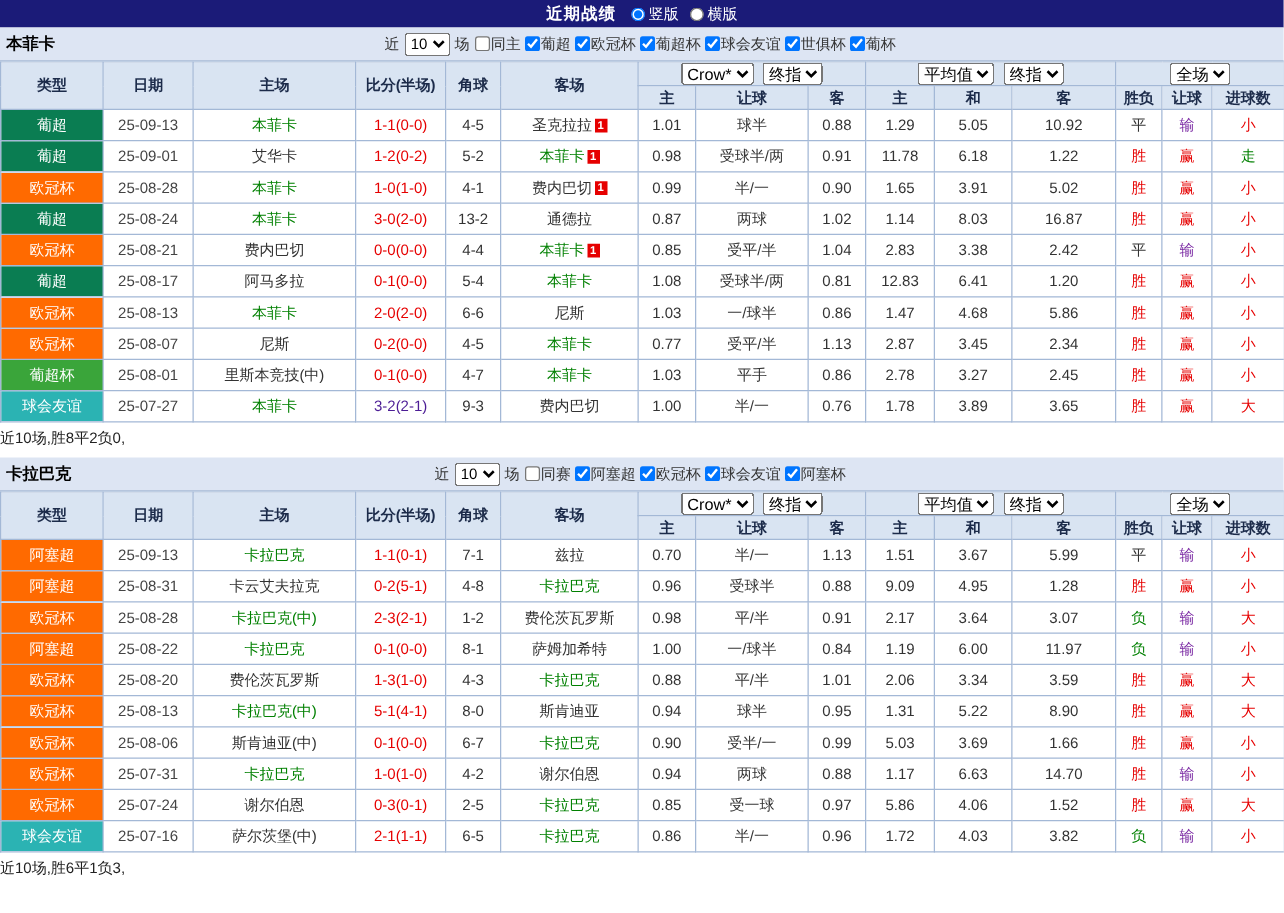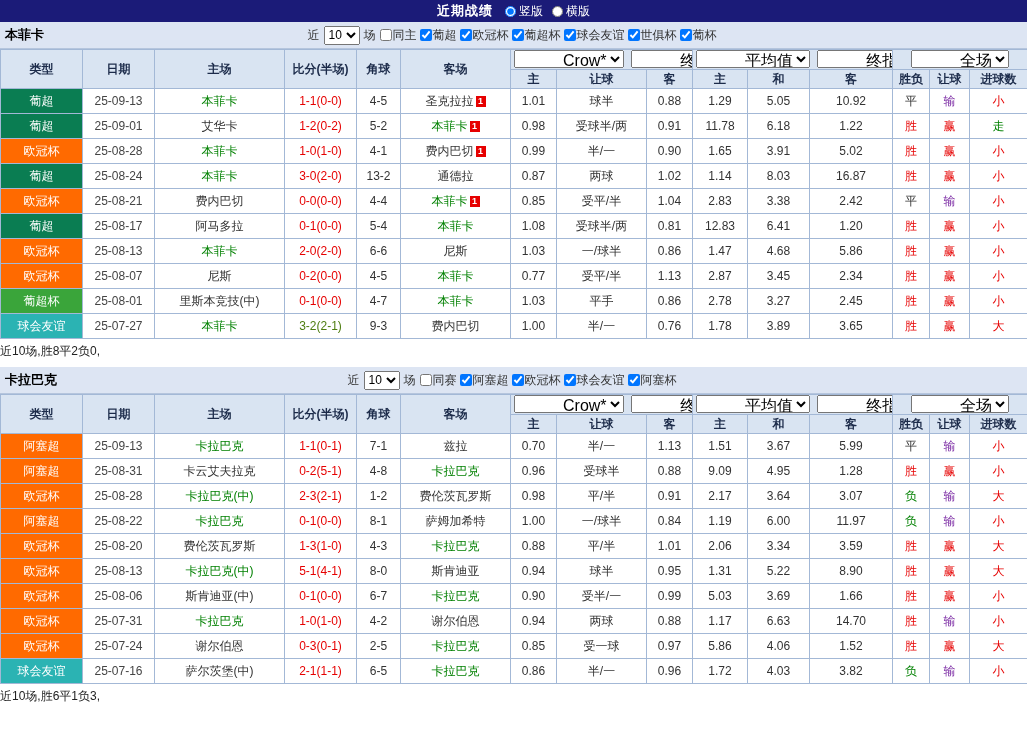--- a/index.html
+++ b/index.html
@@ -19,21 +19,21 @@
   .filters { display:flex; align-items:center; gap:4px; }
   .filters select { height:19px; font-size:12px; }
   .cbs { display:inline-flex; align-items:flex-start; }
   .cb { display:inline-flex; align-items:center; margin-right:3px; cursor:pointer; }
   .cb input { width:12px; height:12px; margin:0 1px 0 0; }
 
   table { width:1027px; border-collapse:collapse; table-layout:fixed; }
   th, td { border:1px solid #a3b8d6; text-align:center; white-space:nowrap; overflow:hidden; padding:0 1px; }
   thead th { background:#d9e4f2; font-weight:bold; color:#1c2b4a; height:19px; font-size:12px; }
   thead th.dd { background:#d9e4f2; }
-  thead select { height:18px; font-size:16px; margin:0 2px;padding-left:44px; }
+  thead select { height:18px; font-size:13px; margin:0 2px; }
   tbody td { height:25px; font-size:12px; background:#fff; color:#333; }
   td.type { color:#fff; }
   td.date { color:#444; }
   .card { display:inline-block; min-width:10px; height:11px; line-height:11px; background:#e60000;
           color:#fff; font-size:9px; font-weight:bold; margin-left:2px; vertical-align:1px; padding:0 1px; }
   .summary { height:25px; display:flex; align-items:center; justify-content:flex-start; gap:22px; font-size:12px; color:#222; }
   .summary .red { color:#e60000; }
 </style>
 </head>
 <body>
@@ -265,21 +265,21 @@
           <td class="odd">3.27</td>
           <td class="odd">2.45</td>
           <td class="res" style="color: rgb(230, 0, 0);">胜</td>
           <td class="res" style="color: rgb(230, 0, 0);">赢</td>
           <td class="res" style="color: rgb(230, 0, 0);">小</td>
         </tr>
         <tr>
           <td class="type" style="background: rgb(43, 179, 179);">球会友谊</td>
           <td class="date">25-07-27</td>
           <td class="team"><span style="color: rgb(0, 128, 0);">本菲卡</span></td>
-          <td class="score" style="color: #4d7c0f; margin-left: 36px;">3-2(2-1)</td>
+          <td class="score" style="color: #4c1d95; margin-left: 36px;">3-2(2-1)</td>
           <td class="corner">9-3</td>
           <td class="team"><span>费内巴切</span></td>
           <td class="odd">1.00</td>
           <td class="odd">半/一</td>
           <td class="odd">0.76</td>
           <td class="odd">1.78</td>
           <td class="odd">3.89</td>
           <td class="odd">3.65</td>
           <td class="res" style="color: rgb(230, 0, 0);">胜</td>
           <td class="res" style="color: rgb(230, 0, 0);">赢</td>

